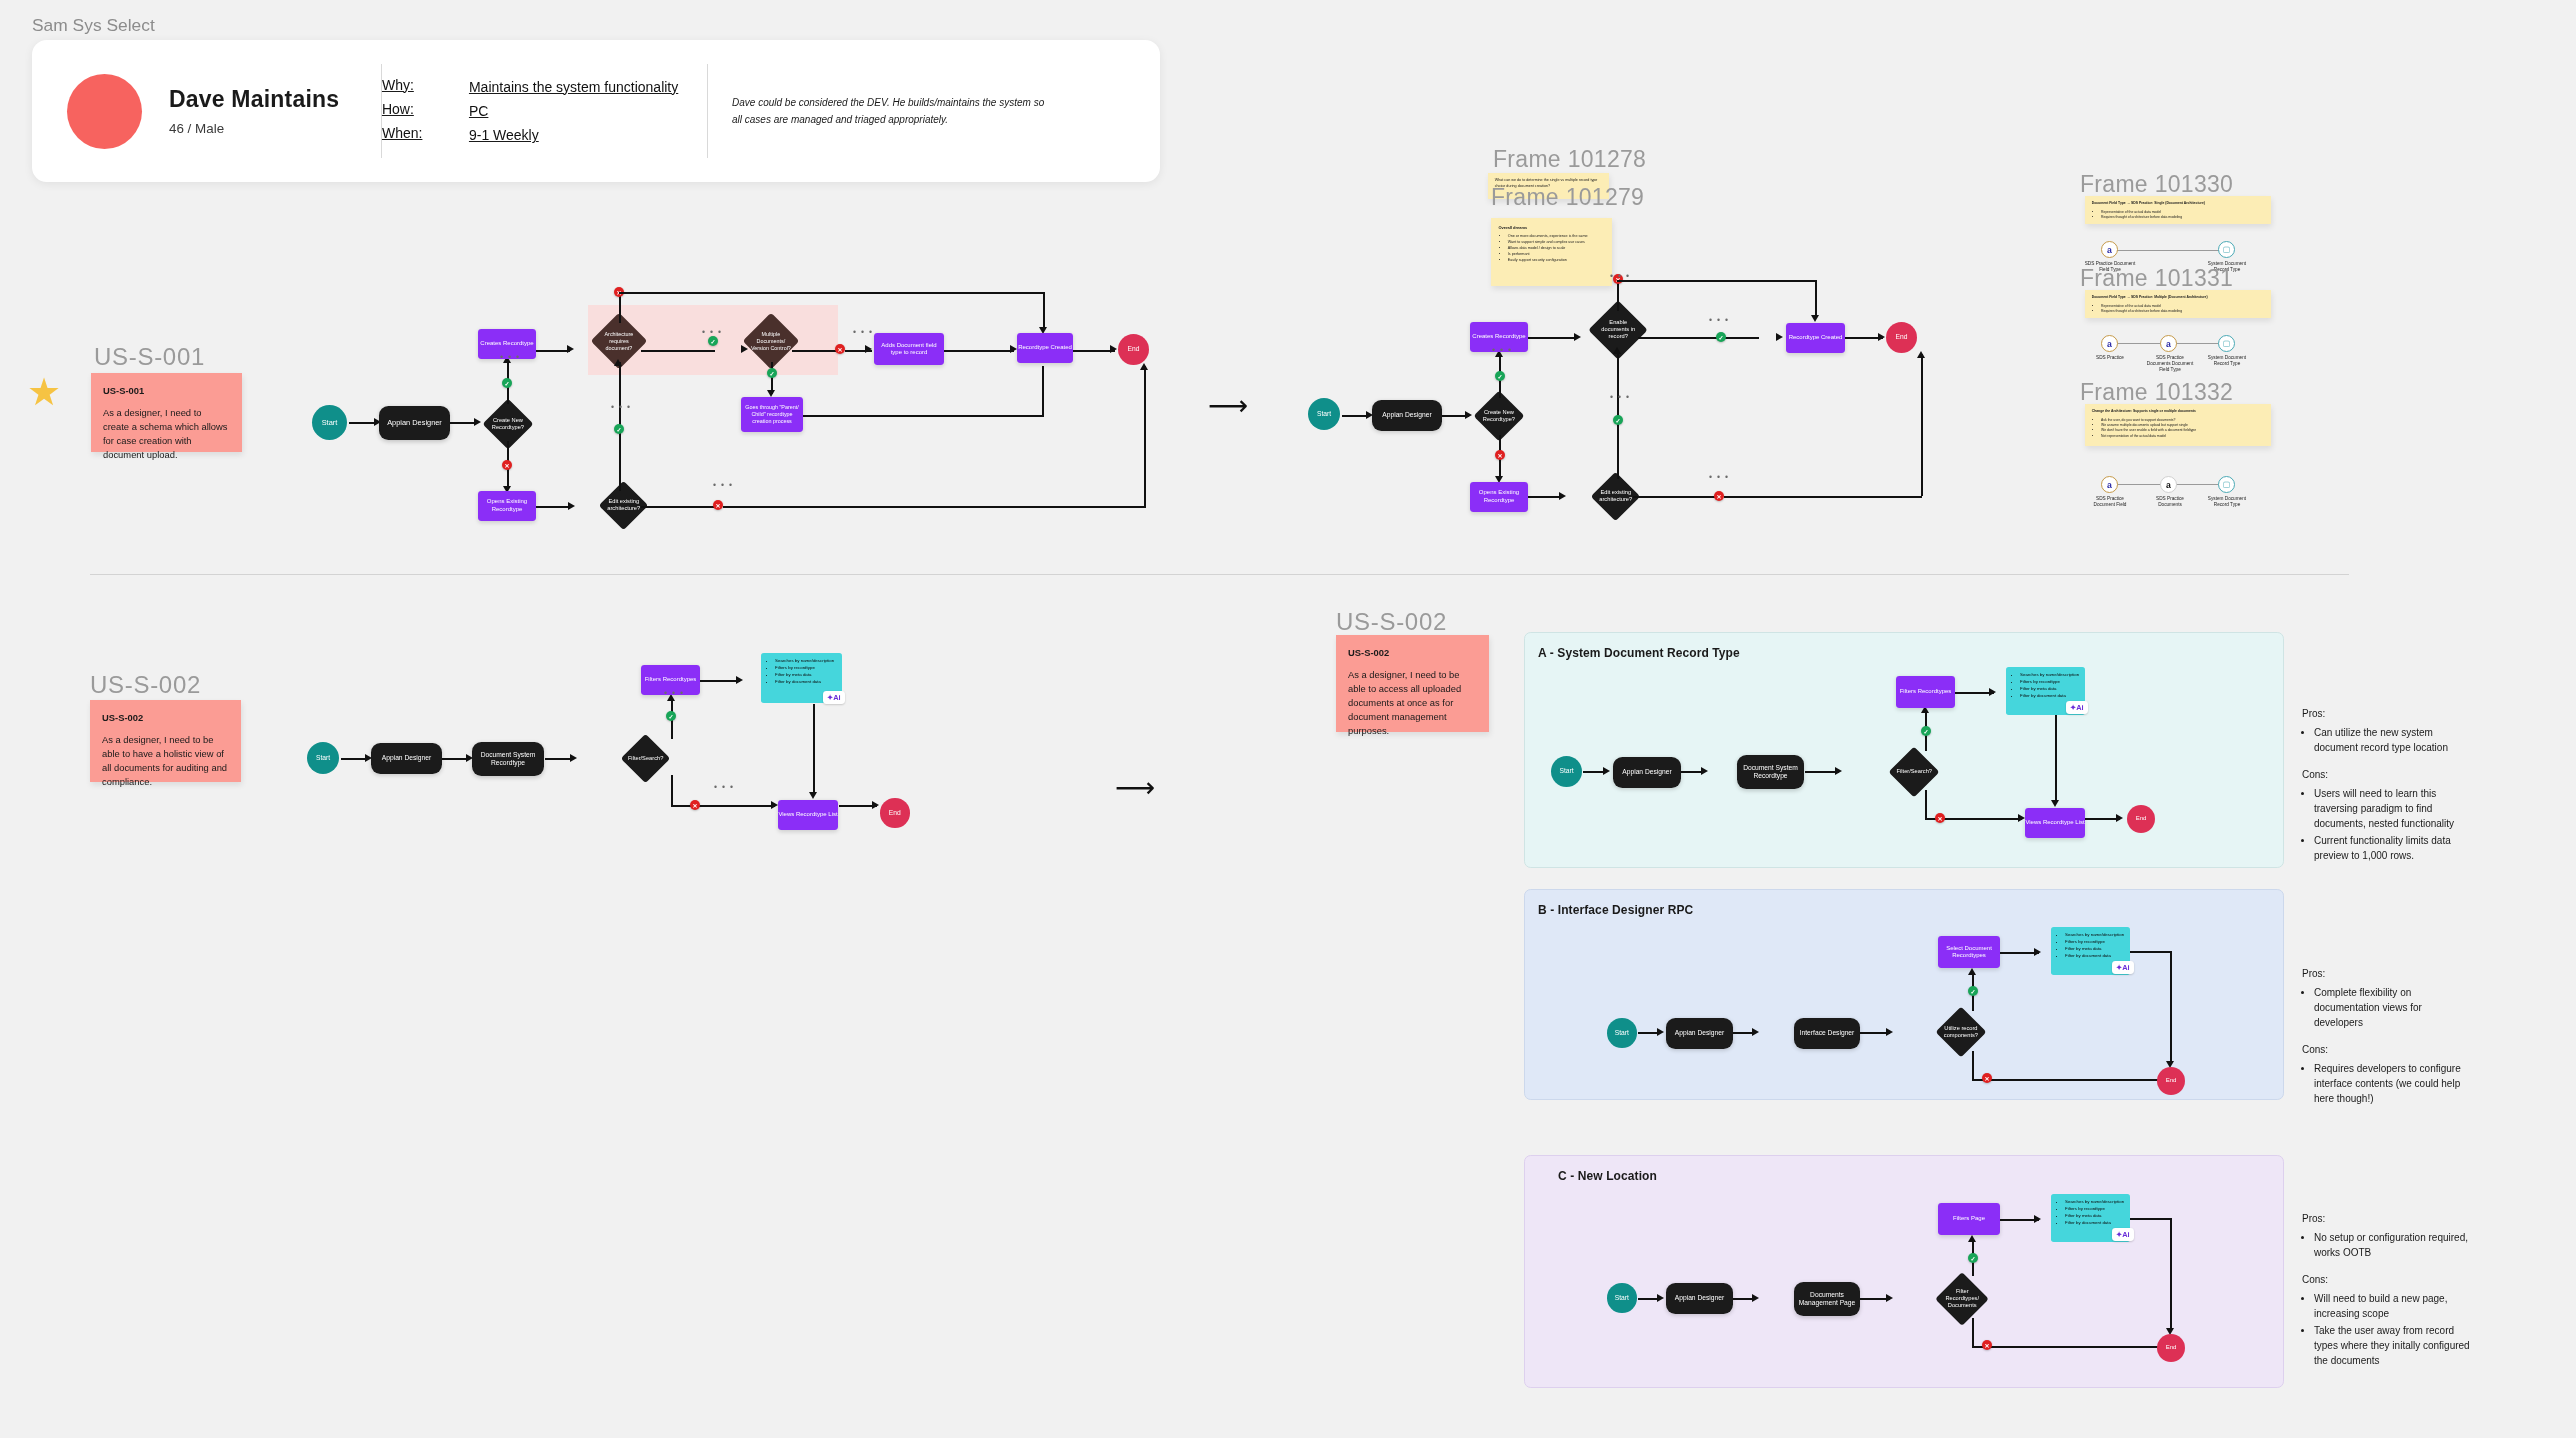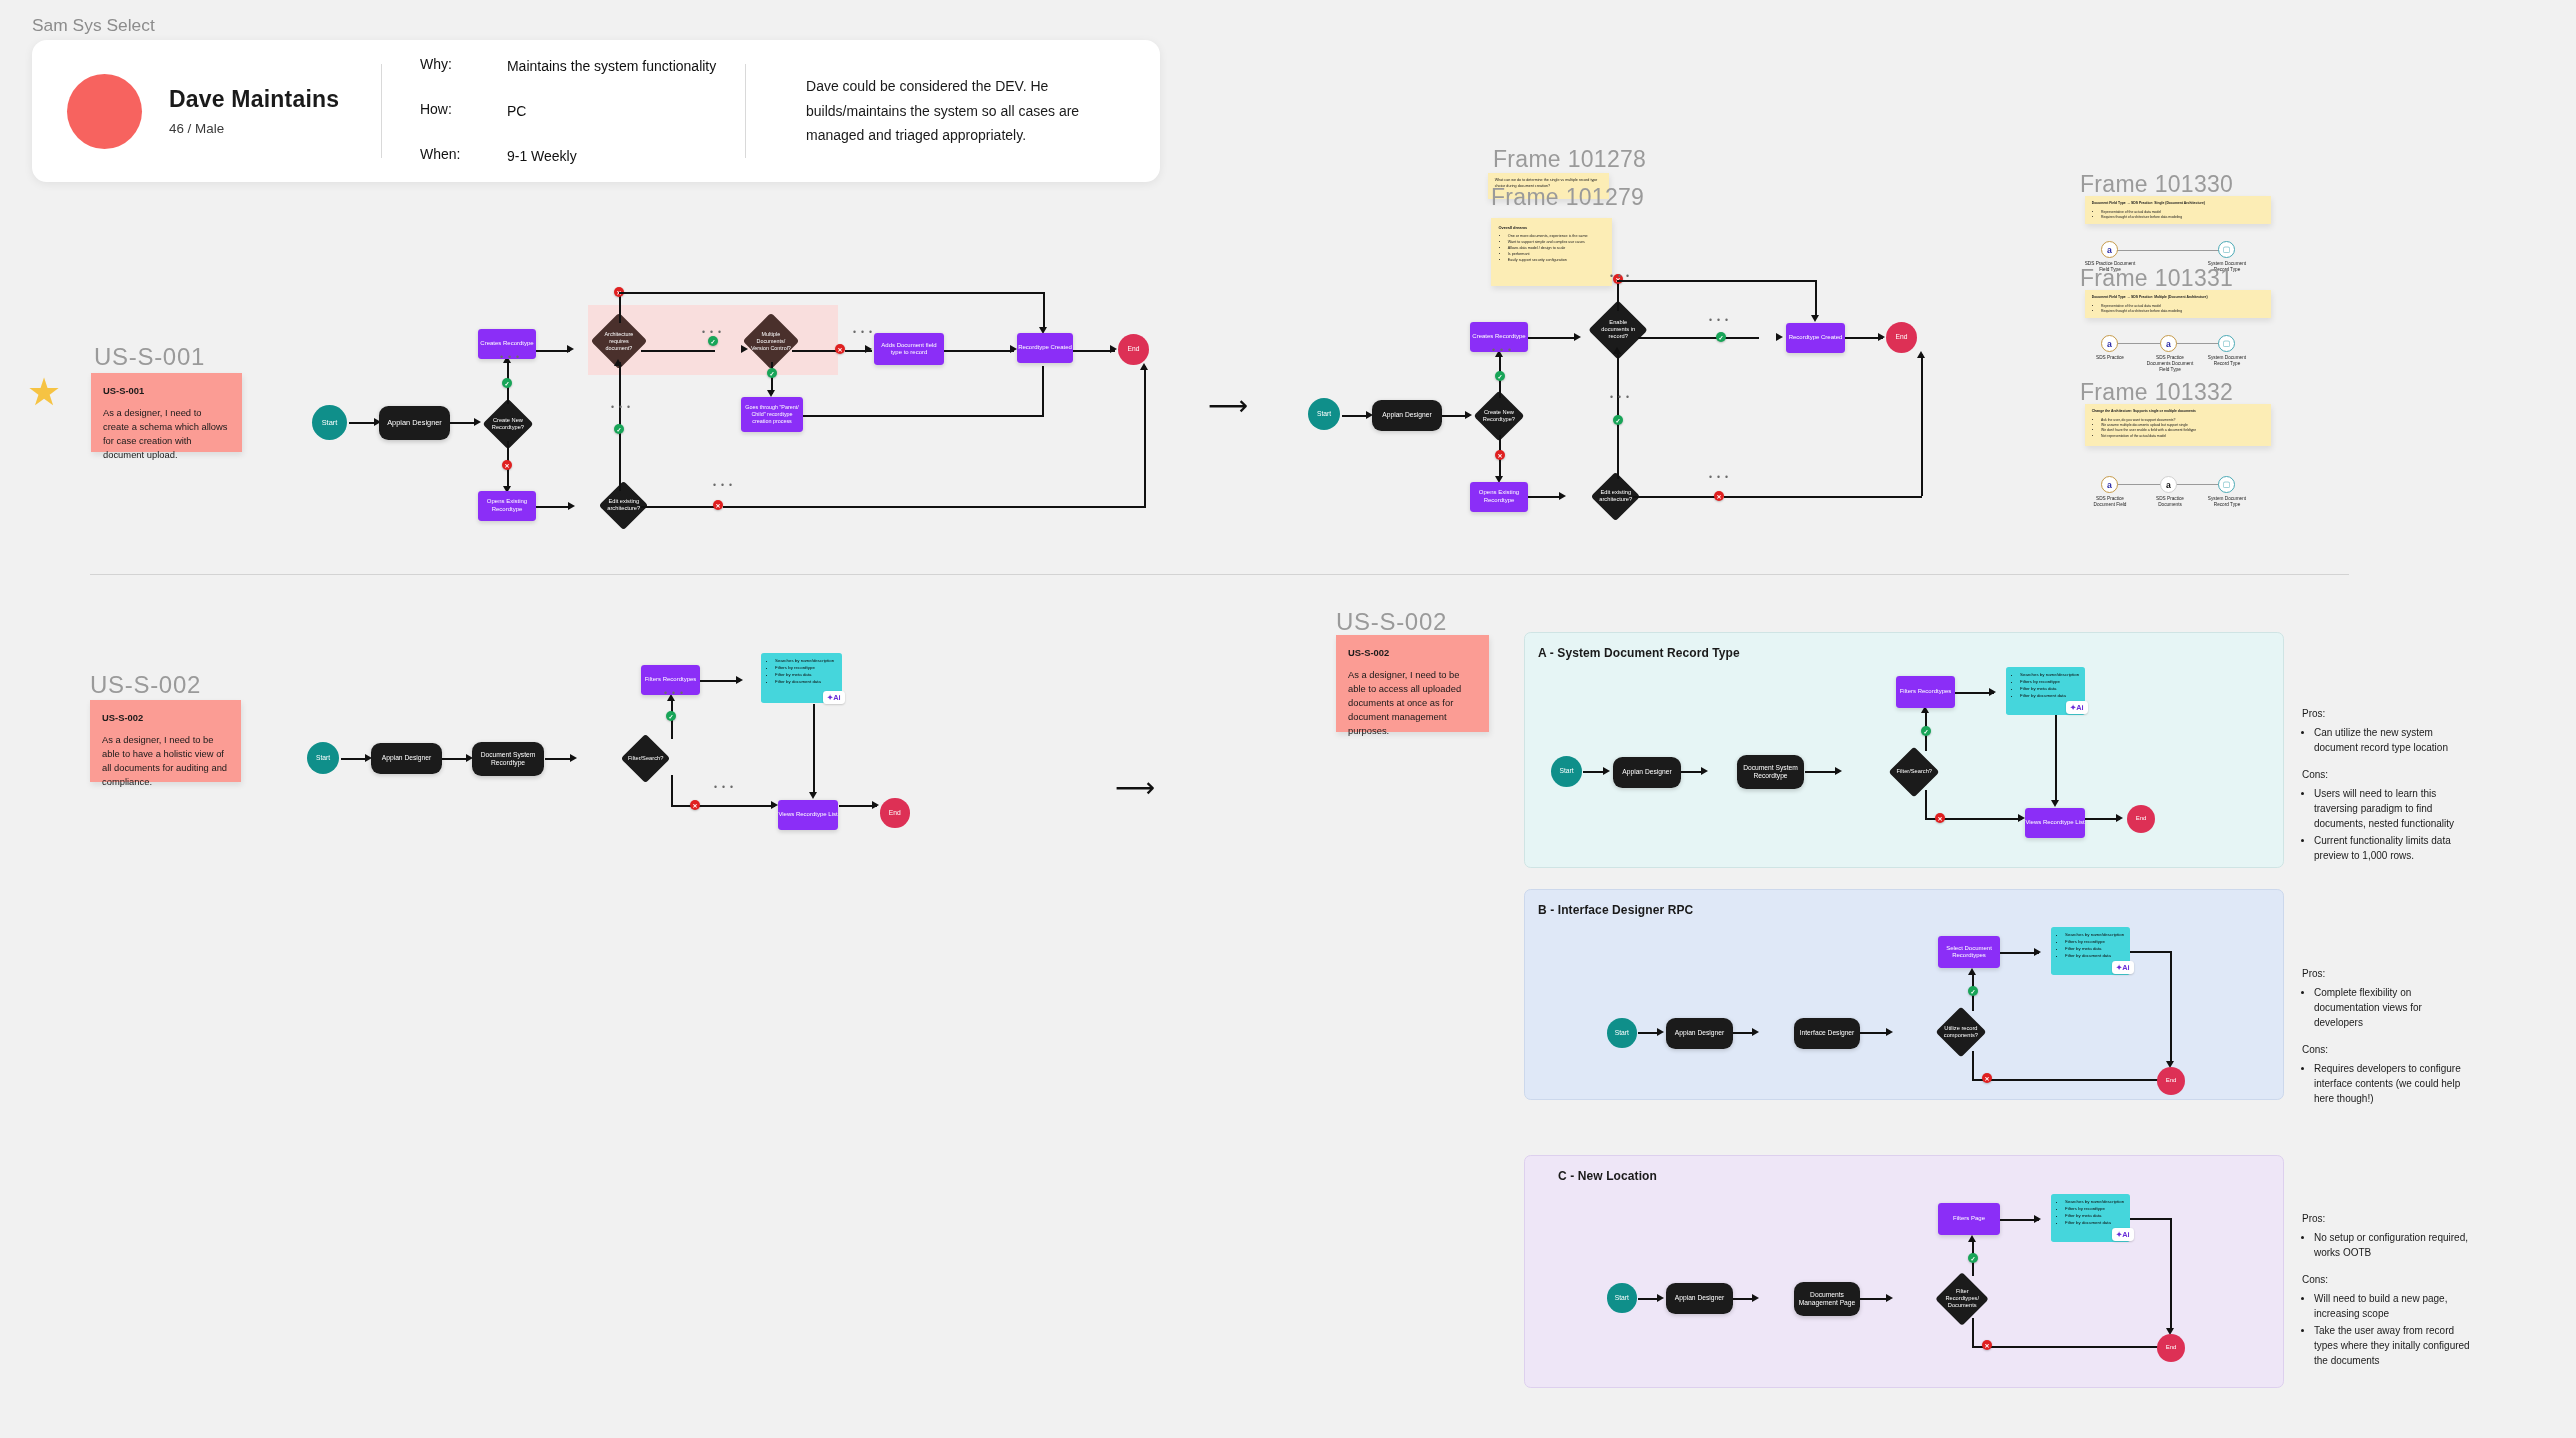--- a/index.html
+++ b/index.html
@@ -11,25 +11,25 @@
 
   
   #persona-title{left:32px;top:14.8px;font-size:17.4px;color:#8c8c8c;}
   #persona-card{left:32px;top:40px;width:1128px;height:142px;background:#fff;border-radius:14.8px;
        box-shadow:0 2px 9.4px rgba(0,0,0,.07);display:flex;align-items:center;}
   #persona-card .avatar{width:75px;height:75px;border-radius:50%;background:#f7635f;margin-left:35px;flex:0 0 auto;}
   .p-name-wrap{margin-left:27px;}
   .p-name{font-size:23px;font-weight:700;letter-spacing:0.2px;}
   .p-sub{font-size:13.4px;color:#3a3a3a;margin-top:8px;}
   .p-divider{width:0.7px;height:94px;background:#d9d9d9;margin-left:42px;}
-  .p-meta{margin-left:38px;display:grid;grid-template-columns:87px 221px;row-gap:25px;font-size:14px;}
+  .p-meta{display:grid;grid-template-columns:87px 221px;row-gap:4px;font-size:14px;text-decoration:underline;}
   .p-meta .k{color:#111;}
   .p-meta .v{color:#111;line-height:1.45;}
   .p-divider2{width:0.7px;height:94px;background:#d9d9d9;margin-left:17.4px;}
-  .p-desc{margin-left:60px;width:315px;font-size:14px;line-height:1.75;}
+  .p-desc{margin-left:24px;width:315px;font-size:10px;line-height:1.75;font-style:italic;}
 
   
   .n{position:absolute;display:flex;align-items:center;justify-content:center;text-align:center;
      line-height:1.25;box-sizing:border-box;}
   .n-start{background:#0f8f8a;color:#fff;border-radius:50%;}
   .n-end{background:#dd3055;color:#fff;border-radius:50%;}
   .n-black{background:#1b1b1b;color:#fff;border-radius:9.4px;box-shadow:0 1.3px 4.7px rgba(0,0,0,.18);}
   .n-diamond{background:#1b1b1b;color:#fff;transform:rotate(45deg);border-radius:3.4px;}
   .n-diamond > span{transform:rotate(-45deg);display:block;width:150%;}
   .n-diamond-brown{background:#4a302c;}

